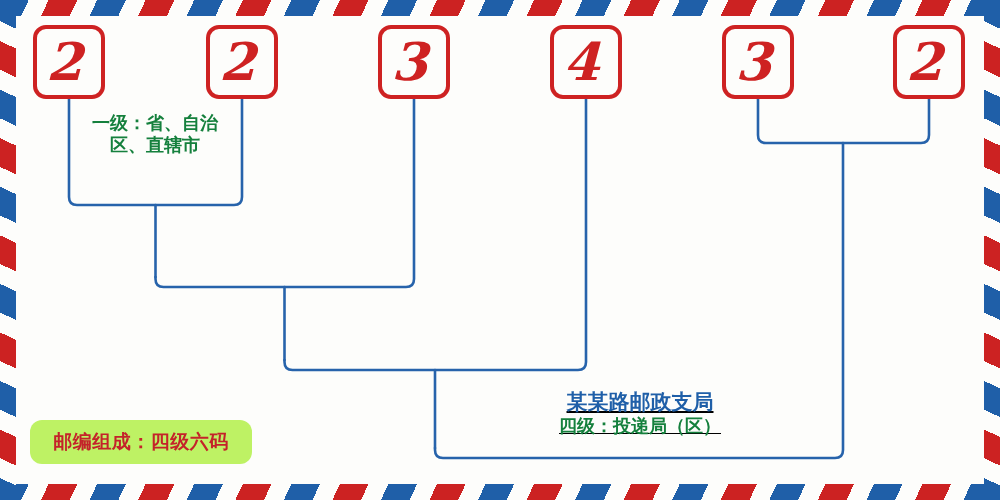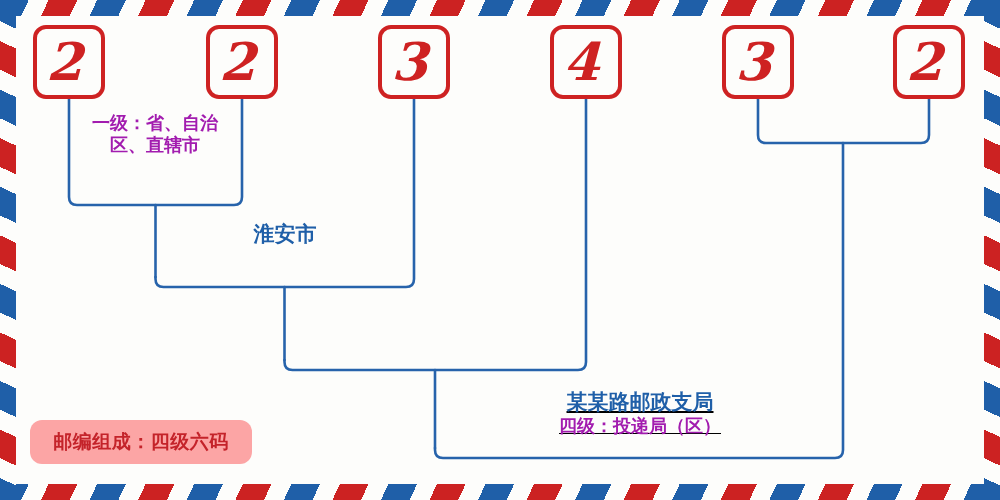--- a/index.html
+++ b/index.html
@@ -66,31 +66,31 @@
     font-family:"DejaVu Serif","Liberation Serif",serif;
     font-weight:bold;
     color:#1f5fa8;
     font-size:21px;
     line-height:1.18;
     white-space:nowrap;
   }
   .grp .sub{
     font-family:"DejaVu Sans","Liberation Sans",sans-serif;
     font-weight:bold;
-    color:#a21caf;
+    color:#15803d;
     font-size:18px;
     line-height:1.22;
   }
   .grp.narrow .sub{width:160px;margin:0 auto;}
 
   
   #badge{
     position:absolute;left:30px;top:420px;
     width:222px;height:44px;
-    background:#fca5a5;
+    background:#bef264;
     border-radius:12px;
     display:flex;align-items:center;justify-content:center;
     z-index:4;
   }
   #badge .badge-text{
     font-family:"DejaVu Serif","Liberation Serif",serif;
     font-weight:bold;
     color:#c4232a;
     font-size:19px;
     letter-spacing:0.5px;
@@ -153,21 +153,20 @@
   </div>
   <div class="digit-card" style="left:893px;top:25px;">
     <span class="digit-glyph">2</span>
   </div>
 
   <div class="grp narrow" style="left:75px;top:112px;width:160px;">
     <div class="sub">一级：省、自治区、直辖市</div>
   </div>
 
   <div class="grp" style="left:180px;top:222px;width:210px;">
-    <div class="title">淮安市</div>
   </div>
 
   <div class="grp" style="left:305px;top:305px;width:260px;">
   </div>
 
   <div class="grp" style="left:505px;top:390px;width:270px;text-decoration:underline;">
     <div class="title">某某路邮政支局</div>
     <div class="sub">四级：投递局（区）</div>
   </div>
 

